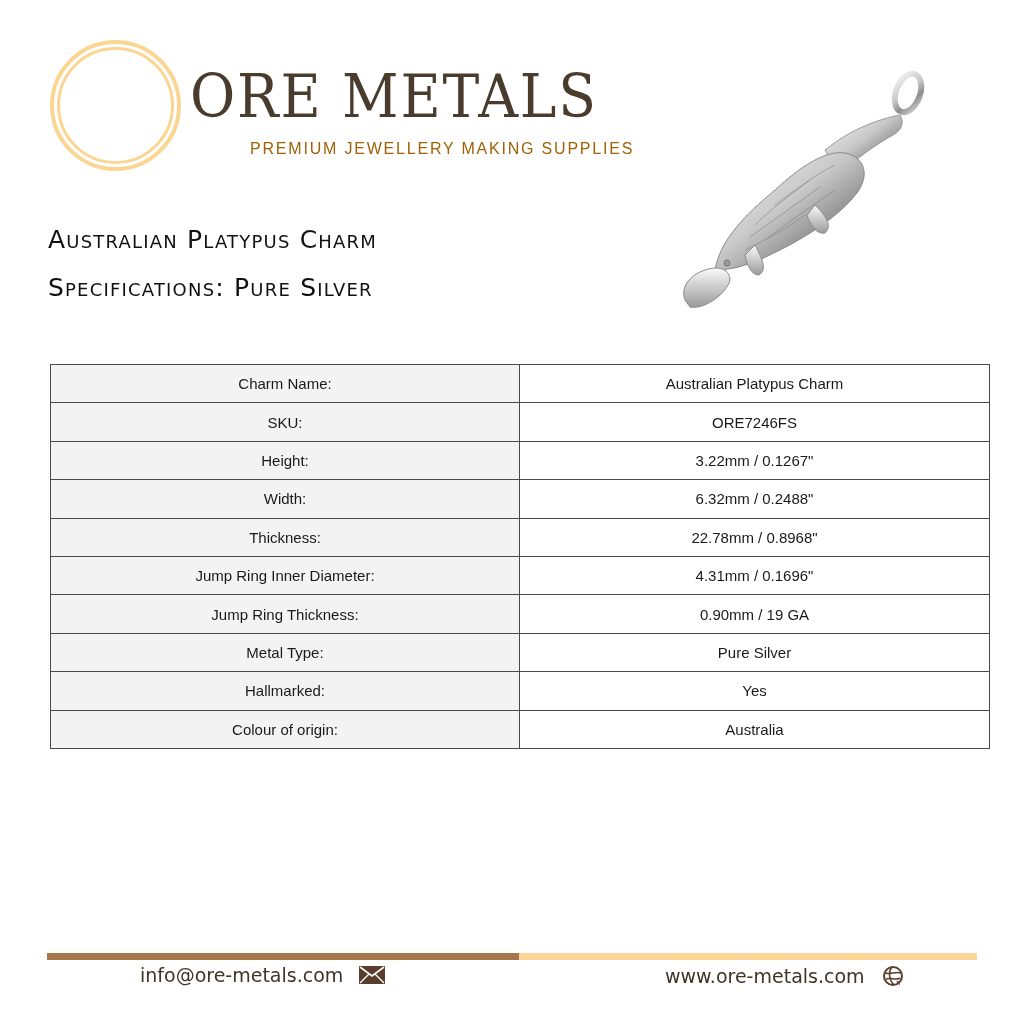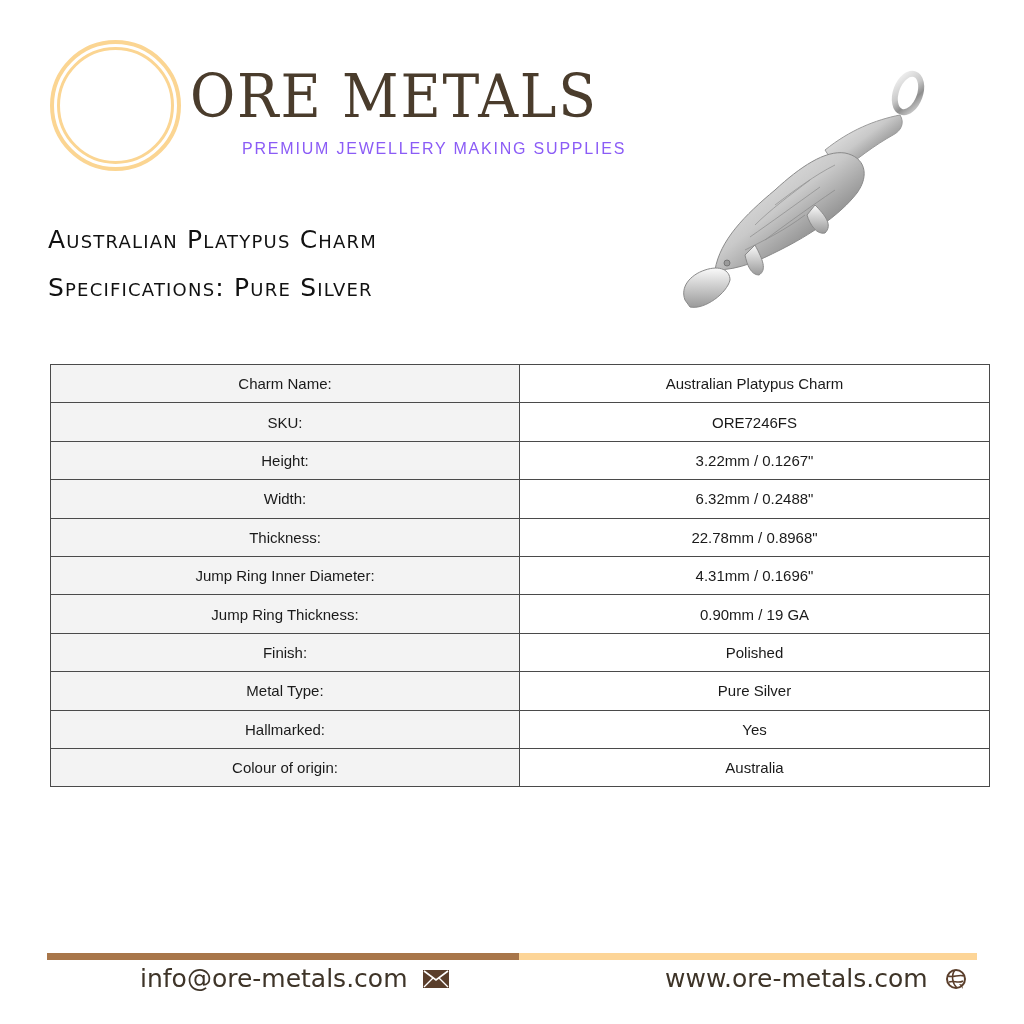--- a/index.html
+++ b/index.html
@@ -11,23 +11,23 @@
     .logo-ring.outer { left: 50px; top: 40px; width: 131px; height: 131px; }
     .logo-ring.inner { left: 57px; top: 47px; width: 117px; height: 117px; border-width: 3px; }
     .brand-title {
       position: absolute; left: 190px; top: 66px;
       font-family: "DejaVu Serif", "Liberation Serif", serif;
       font-size: 60px; font-weight: 300; letter-spacing: 2px;
       color: #4a3c2c; line-height: 1;
       transform: scaleX(0.92); transform-origin: left top;
     }
     .brand-tagline {
-      position: absolute; left: 242px; top: 140px;
+      position: absolute; left: 250px; top: 140px;
       font-family: "Liberation Sans", sans-serif;
-      font-size: 16px; letter-spacing: 1.8px; color: #8b5cf6;
+      font-size: 16px; letter-spacing: 1.8px; color: #a16207;
       white-space: nowrap;
     }
 
     
     .heading {
       position: absolute; left: 48px;
       font-family: "DejaVu Sans", sans-serif;
       font-variant: small-caps; font-size: 25px; letter-spacing: 1.2px;
       color: #111; white-space: nowrap;
     }
@@ -49,21 +49,21 @@
     }
     .spec-table td.label { background: #F3F3F3; width: 469px; }
     .spec-table td.value { background: #FFFFFF; }
 
     
     .bar { position: absolute; top: 953px; height: 7px; }
     .bar.left { left: 47px; width: 472px; background: #A8764A; }
     .bar.right { left: 519px; width: 458px; background: #FDD597; }
     .contact {
       position: absolute; top: 964px;
-      font-family: "DejaVu Sans", sans-serif; font-size: 25px; color: #3e3428;
+      font-family: "DejaVu Sans", sans-serif; font-size: 19px; color: #3e3428;
       white-space: nowrap; display: flex; align-items: center; gap: 16px;
     }
     .contact.email { left: 140px; }
     .contact.web { left: 621px; margin-left: 44px; }
     .contact svg { display: block; }
   </style>
 </head>
 <body>
 
 <div class="logo-ring outer"></div>
@@ -135,24 +135,20 @@
       </tr>
     <tr>
         <td class="label">Jump Ring Inner Diameter:</td>
         <td class="value">4.31mm / 0.1696"</td>
       </tr>
     <tr>
         <td class="label">Jump Ring Thickness:</td>
         <td class="value">0.90mm / 19 GA</td>
       </tr>
     <tr>
-        <td class="label">Finish:</td>
-        <td class="value">Polished</td>
-      </tr>
-    <tr>
         <td class="label">Metal Type:</td>
         <td class="value">Pure Silver</td>
       </tr>
     <tr>
         <td class="label">Hallmarked:</td>
         <td class="value">Yes</td>
       </tr>
     <tr>
         <td class="label">Colour of origin:</td>
         <td class="value">Australia</td>

